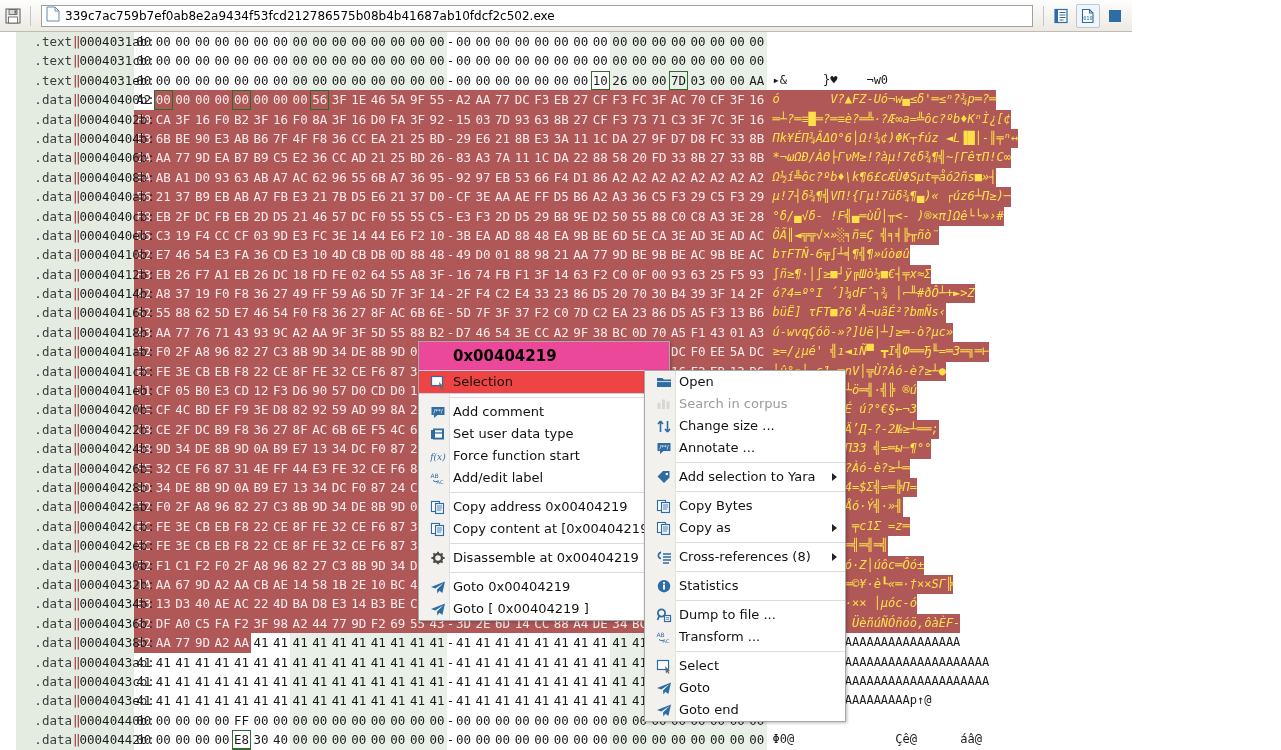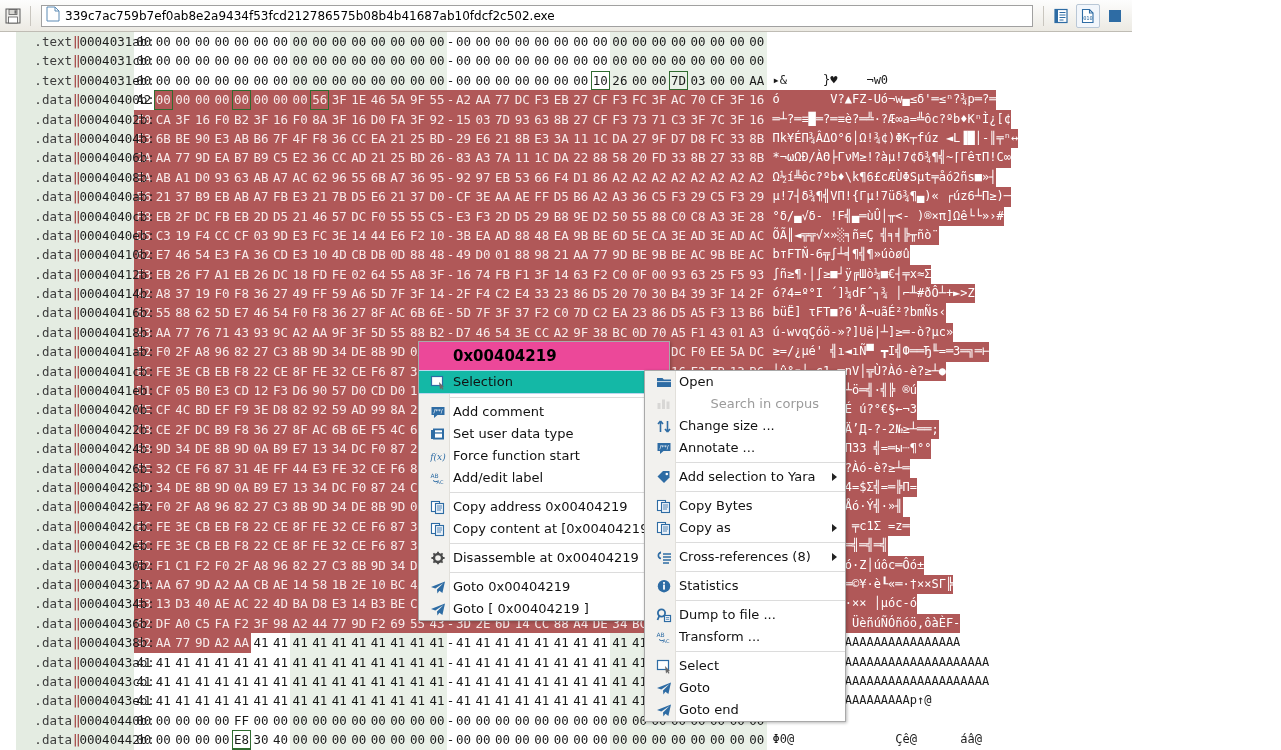--- a/index.html
+++ b/index.html
@@ -69,21 +69,21 @@
   .sel .bandA,.sel .bandB{background:#b05858;}
   .mark{outline:1px solid #2f6b2f;outline-offset:-1px;}
 
   
   .ascii{
     display:inline-block;vertical-align:top;
     font-family:"DejaVu Sans Mono", monospace;font-size:12px;
     color:#1b1b1b;padding-left:6px;box-sizing:border-box;
     white-space:pre;
   }
-  .ascii.selbg{background:#b05858;color:#ffffff;}
+  .ascii.selbg{background:#b05858;color:#fde047;font-style:italic;}
 
   
   .menu{
     position:absolute;background:#ffffff;
     border:1px solid #a9a9a9;
     font-family:"DejaVu Sans", sans-serif;font-size:13px;color:#111;
     box-shadow:1px 1px 3px rgba(0,0,0,.28);
     z-index:40;
   }
   .menu .rail{
@@ -93,22 +93,22 @@
   .mhead{
     position:relative;height:28px;line-height:28px;
     padding-left:34px;font-size:15px;font-weight:bold;color:#000;
     background:#ec4899;
   }
   .mitem{
     position:relative;height:22px;line-height:22px;
     padding-left:34px;padding-right:26px;
     white-space:nowrap;cursor:default;
   }
-  .mitem.hl{background:#14b8a6;border-top:1px solid #bcd6ef;border-bottom:1px solid #bcd6ef;}
-  .mitem.dis{color:#9b9b9b;text-align:right;}
+  .mitem.hl{background:#ef4444;border-top:1px solid #bcd6ef;border-bottom:1px solid #bcd6ef;}
+  .mitem.dis{color:#9b9b9b;}
   .msep{height:1px;background:#dcdcdc;margin:3px 0 3px 30px;}
   .arrow{
     position:absolute;right:8px;top:50%;margin-top:-4px;
     width:0;height:0;border-left:5px solid #222;
     border-top:4px solid transparent;border-bottom:4px solid transparent;
   }
   .mico{
     position:absolute;left:8px;top:50%;margin-top:-9px;
     width:22px;height:18px;
     display:flex;align-items:center;justify-content:center;

